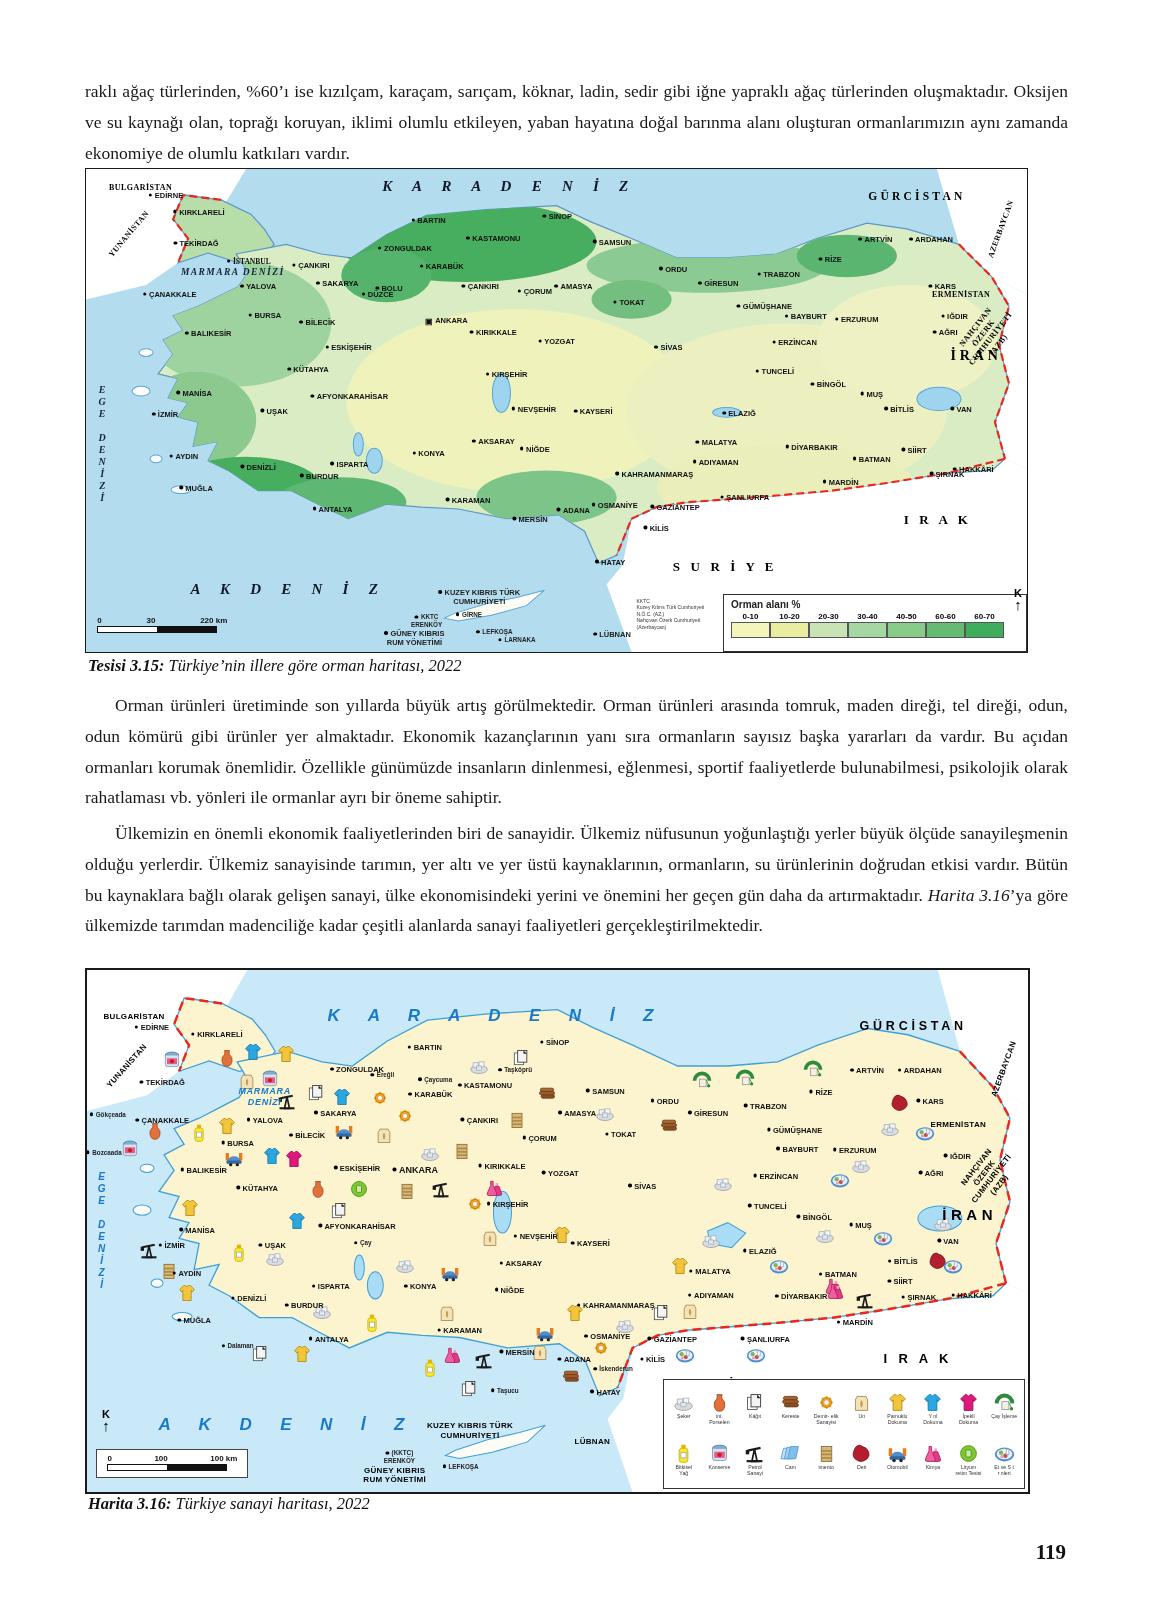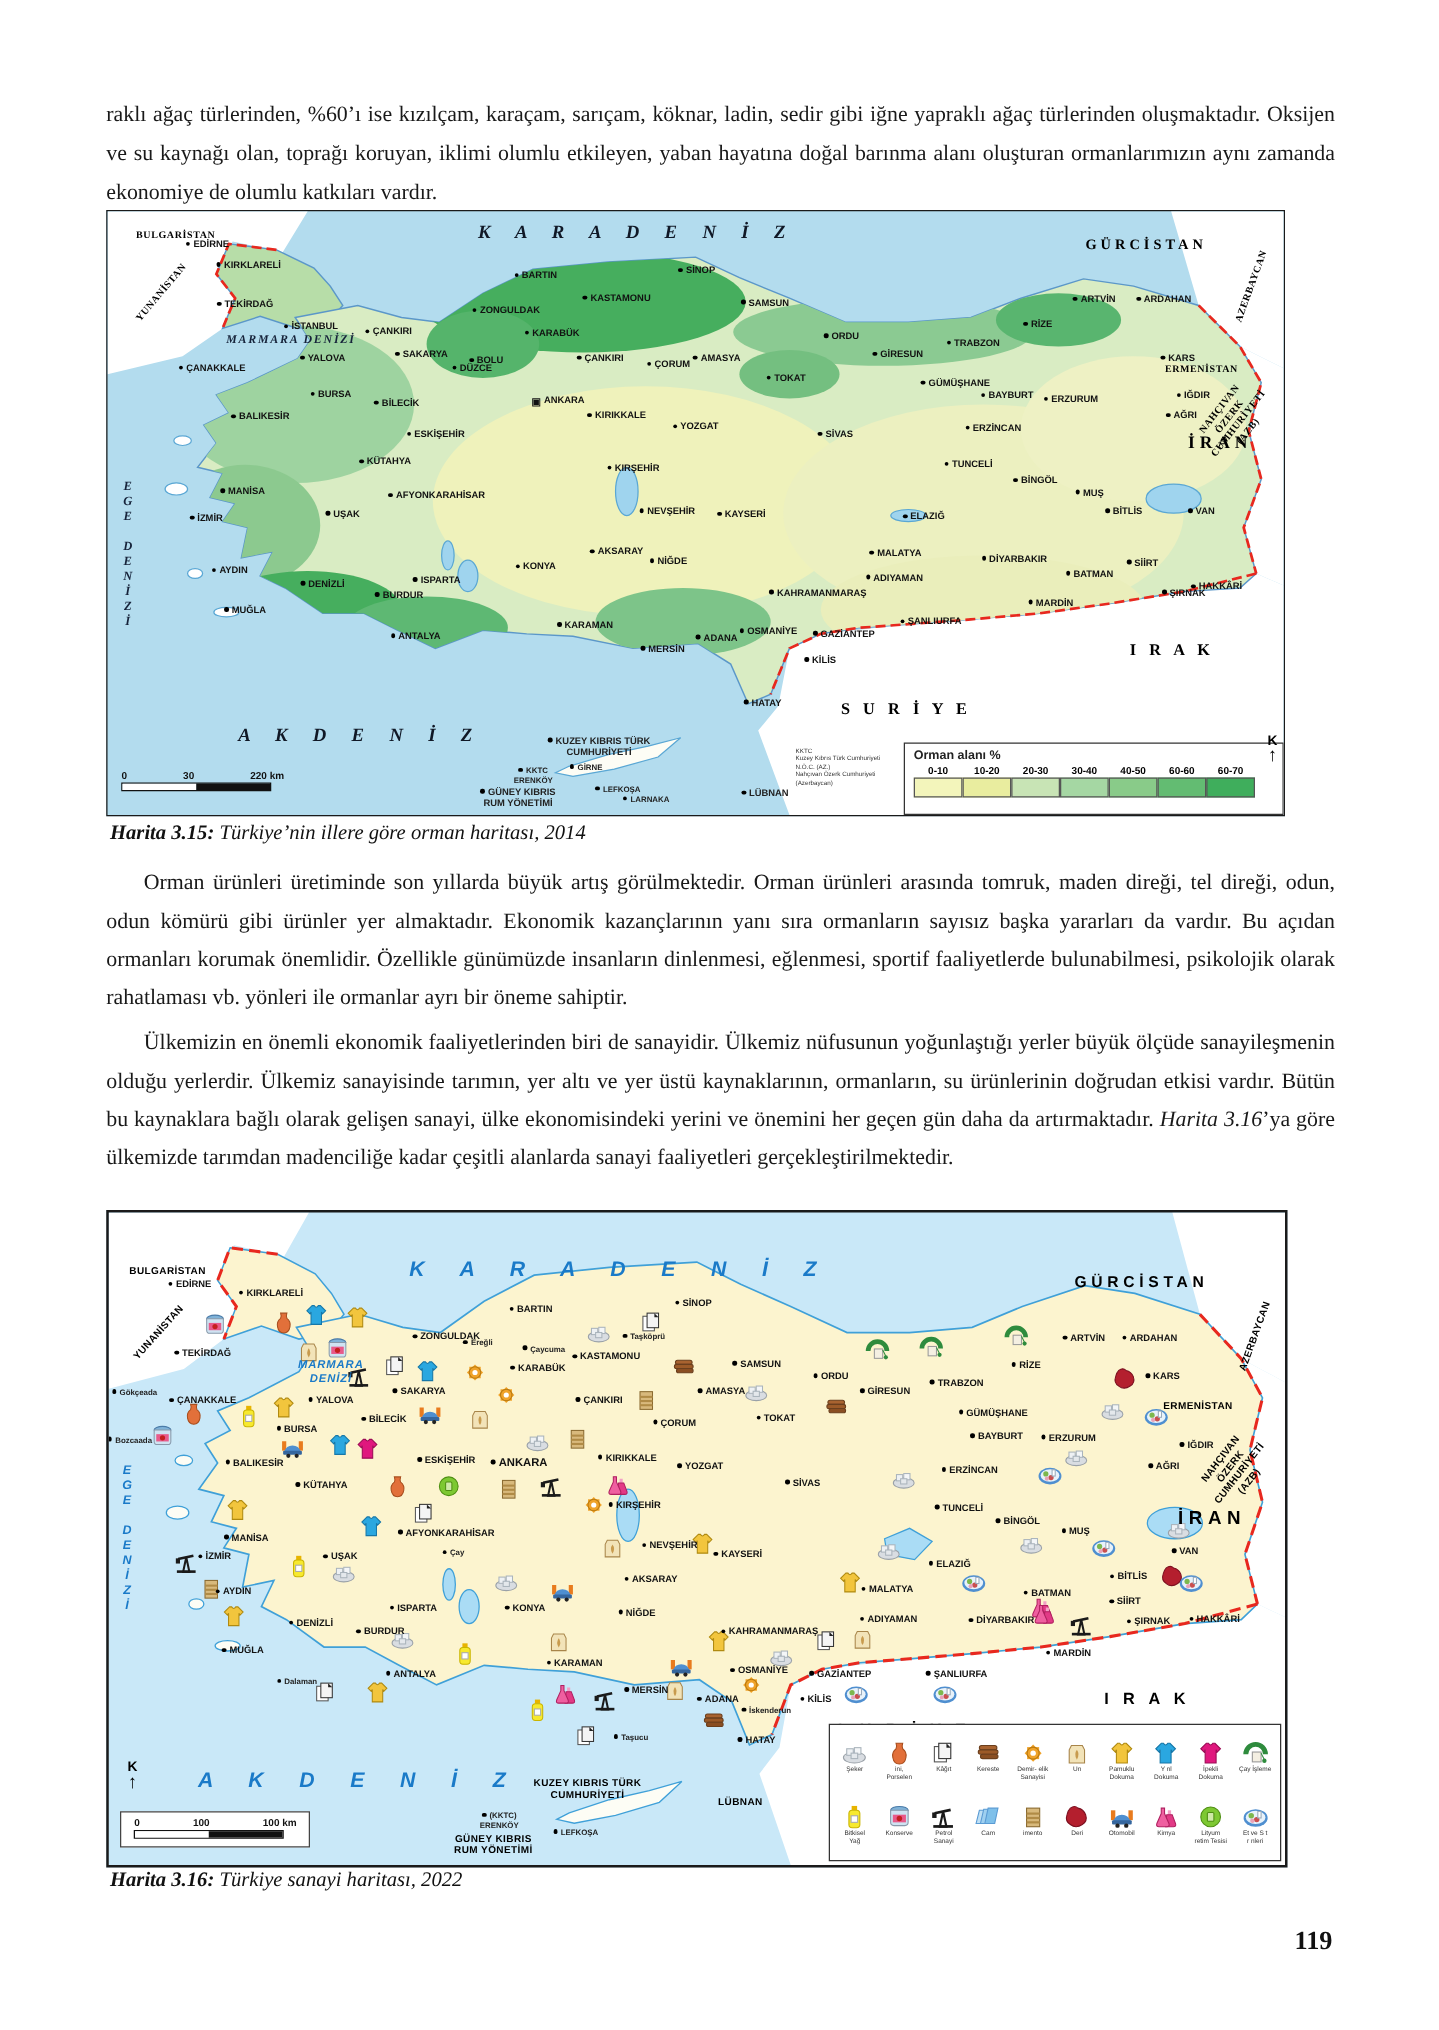--- a/index.html
+++ b/index.html
@@ -151,21 +151,21 @@
           <span>220 km</span>
         </div>
       <div class="sc-bar">
           <div class="w"></div>
           <div class="b"></div>
         </div>
     </div>
   <span class="lbl prov dotted" style="left: 8.5%; top: 5.4%;">EDİRNE</span>
       <span class="lbl prov dotted" style="left: 12%; top: 8.9%;">KIRKLARELİ</span>
       <span class="lbl prov dotted" style="left: 11.7%; top: 15.4%;">TEKİRDAĞ</span>
-      <span class="lbl prov dotted" style="left: 17.3%; top: 19.1%;">İSTANBUL</span>
+      <span class="lbl prov dotted" style="left: 17.3%; top: 19.1%; font-family: Liberation Serif, serif;">İSTANBUL</span>
       <span class="lbl prov dotted" style="left: 23.9%; top: 19.9%;">ÇANKIRI</span>
       <span class="lbl prov dotted" style="left: 18.3%; top: 24.3%;">YALOVA</span>
       <span class="lbl prov dotted" style="left: 26.7%; top: 23.7%;">SAKARYA</span>
       <span class="lbl prov dotted" style="left: 8.9%; top: 25.9%;">ÇANAKKALE</span>
       <span class="lbl prov dotted" style="left: 19%; top: 30.3%;">BURSA</span>
       <span class="lbl prov dotted" style="left: 24.6%; top: 31.7%;">BİLECİK</span>
       <span class="lbl prov dotted" style="left: 13%; top: 34%;">BALIKESİR</span>
       <span class="lbl prov dotted" style="left: 27.9%; top: 36.9%;">ESKİŞEHİR</span>
       <span class="lbl prov dotted" style="left: 23.6%; top: 41.5%;">KÜTAHYA</span>
       <span class="lbl prov dotted" style="left: 11.5%; top: 46.3%;">MANİSA</span>
@@ -263,21 +263,21 @@
       <span class="lbl country1 sm" style="left: 4.6%; top: 13.5%; transform: translate(-50%, -50%) rotate(-50deg);">YUNANİSTAN</span>
       <span class="lbl country1" style="left: 88.3%; top: 5.8%;">GÜRCİSTAN</span>
       <span class="lbl country1 sm" style="left: 93%; top: 26.1%;">ERMENİSTAN</span>
       <span class="lbl country1 sm" style="left: 97.2%; top: 12.5%; transform: translate(-50%, -50%) rotate(-70deg);">AZERBAYCAN</span>
       <span class="lbl country1 sm tiny" style="left: 95.8%; top: 34.5%; transform: translate(-50%, -50%) rotate(-52deg);">NAHÇIVAN ÖZERK CUMHURİYETİ (AZB)</span>
       <span class="lbl country1" style="left: 94.6%; top: 38.8%; font-size: 14px;">İRAN</span>
       <span class="lbl country1" style="left: 90.5%; top: 72.6%; font-size: 13px;">I R A K</span>
       <span class="lbl country1" style="left: 67.9%; top: 82.4%; font-size: 13px;">S U R İ Y E</span>
     </div>
 
-  <p class="caption" style="top:656px"><span class="cb">Harita 3.15:</span><span class="ci"> Türkiye’nin illere göre orman haritası, 2014</span></p>
+  <p class="caption" style="top:656px"><span class="cb">Tesisi 3.15:</span><span class="ci"> Türkiye’nin illere göre orman haritası, 2022</span></p>
 
   <p class="body-text indent" style="top:690px">Orman ürünleri üretiminde son yıllarda büyük artış görülmektedir. Orman ürünleri arasında tomruk, maden direği, tel direği, odun, odun kömürü gibi ürünler yer almaktadır. Ekonomik kazançlarının yanı sıra ormanların sayısız başka yararları da vardır. Bu açıdan ormanları korumak önemlidir. Özellikle günümüzde insanların dinlenmesi, eğlenmesi, sportif faaliyetlerde bulunabilmesi, psikolojik olarak rahatlaması vb. yönleri ile ormanlar ayrı bir öneme sahiptir.</p>
 
   <p class="body-text indent" style="top:818px"><span>Ülkemizin en önemli ekonomik faaliyetlerinden biri de sanayidir. Ülkemiz nüfusunun yoğunlaştığı yerler büyük ölçüde sanayileşmenin olduğu yerlerdir. Ülkemiz sanayisinde tarımın, yer altı ve yer üstü kaynaklarının, ormanların, su ürünlerinin doğrudan etkisi vardır. Bütün bu kaynaklara bağlı olarak gelişen sanayi, ülke ekonomisindeki yerini ve önemini her geçen gün daha da artırmaktadır. </span><i>Harita 3.16</i><span>’ya göre ülkemizde tarımdan madenciliğe kadar çeşitli alanlarda sanayi faaliyetleri gerçekleştirilmektedir.</span></p>
 
   <div class="map-panel" id="map2">
     <svg viewBox="0 0 940 500" preserveAspectRatio="none">
       <polygon points="0,0 160,0 140,34 100,25 87,52 102,72 92,97 60,120 0,135" fill="#fff"></polygon>
       <polygon points="850,0 940,0 940,130 905,112 872,78" fill="#fff"></polygon>
       <polygon points="905,112 940,130 940,310 918,300 908,262 922,222 912,182 922,142" fill="#fff"></polygon>

